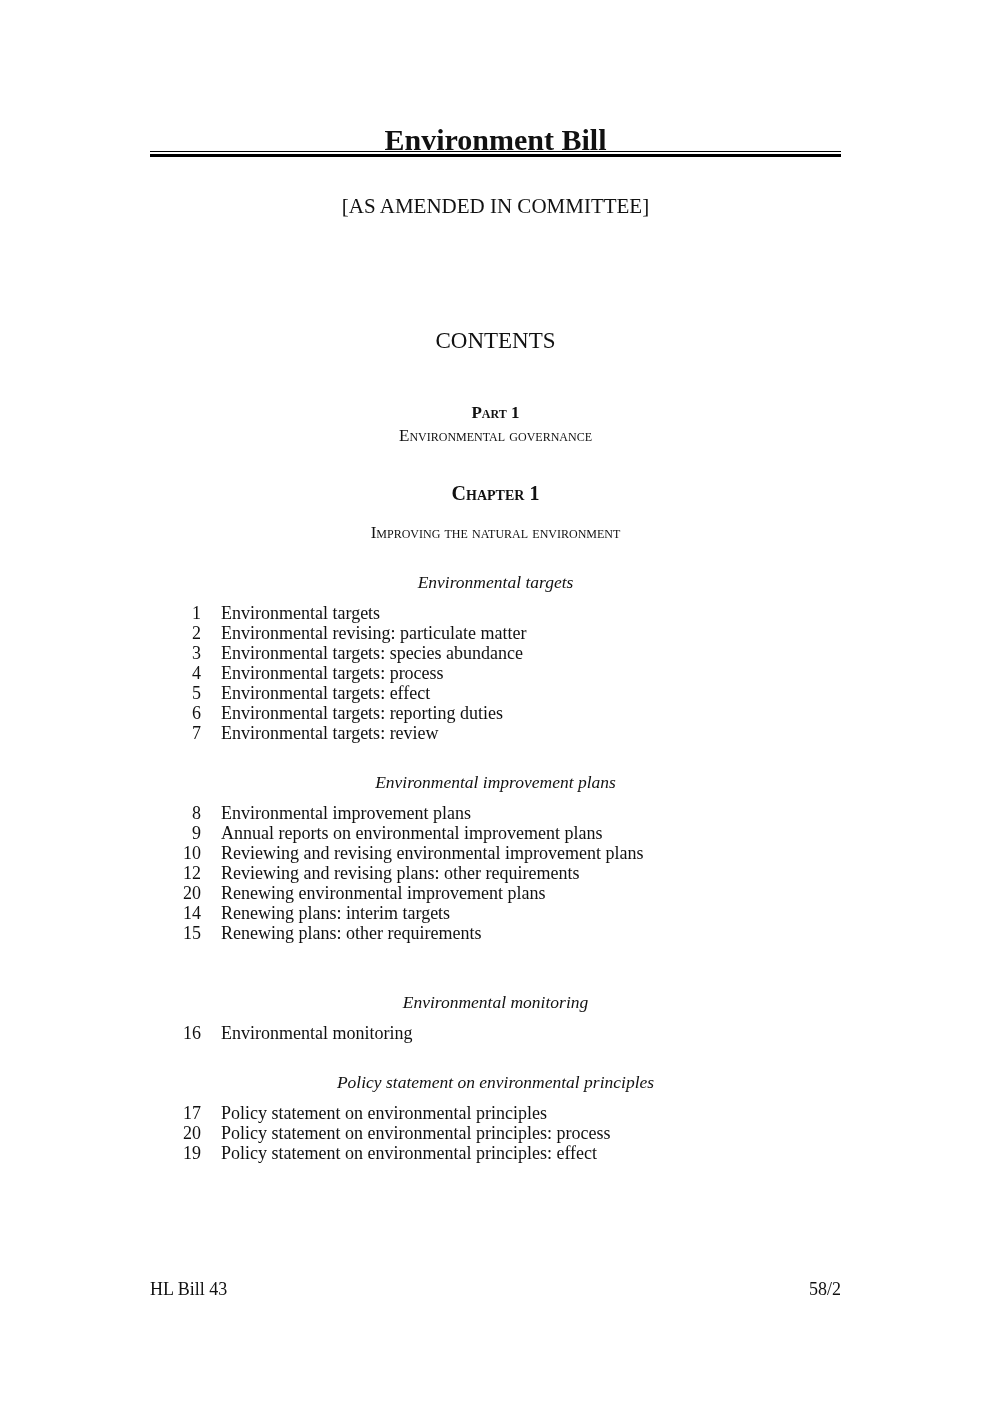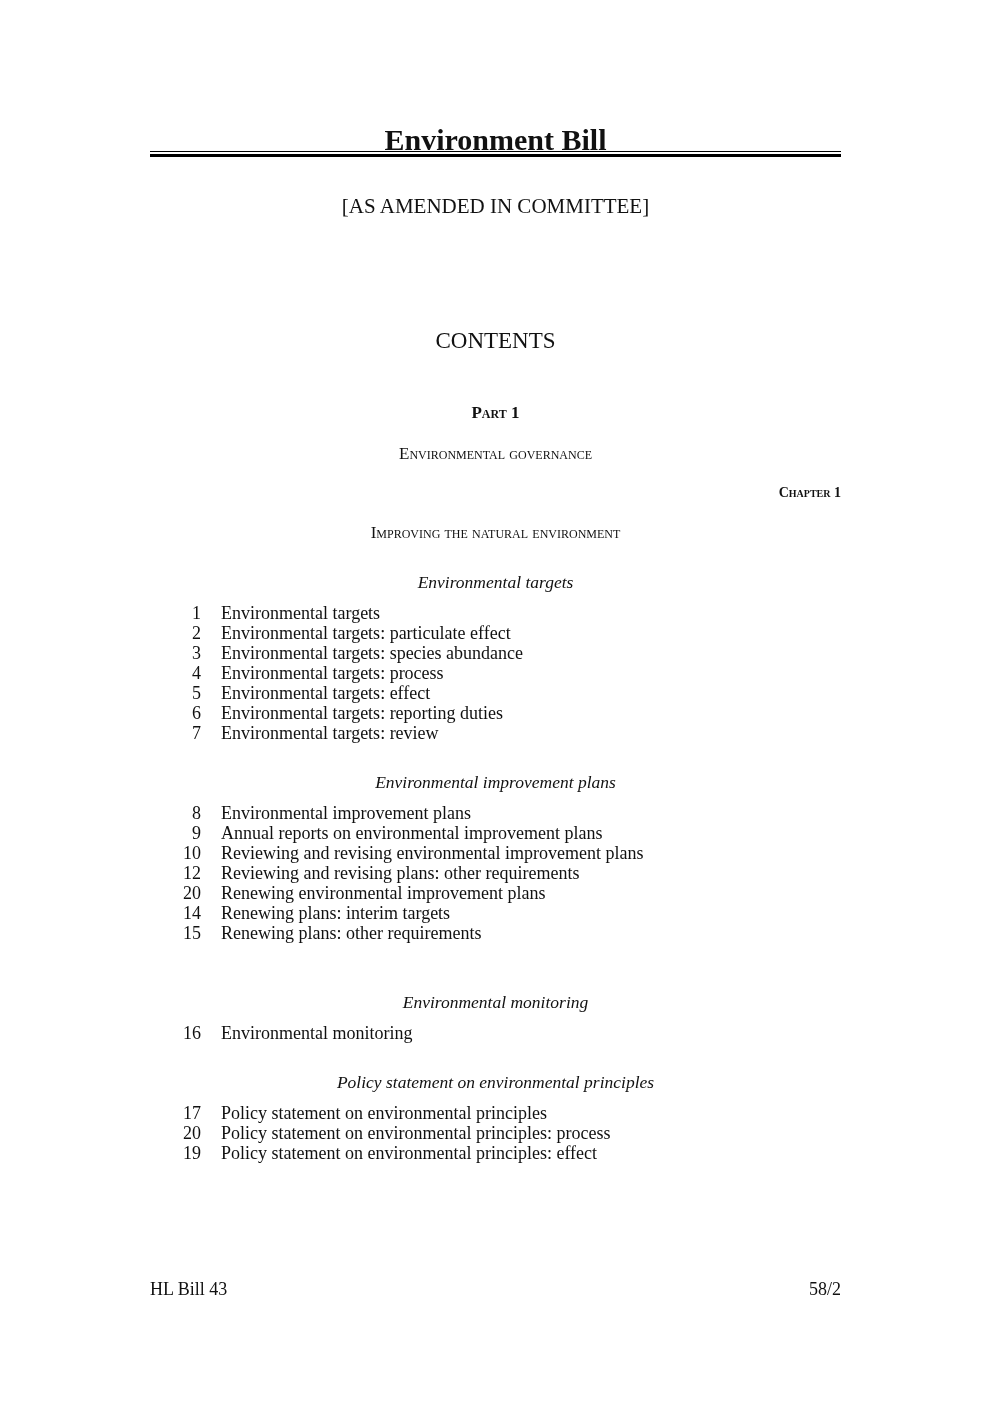--- a/index.html
+++ b/index.html
@@ -74,32 +74,31 @@
       text-align: center;
     }
     .part-label {
       top: 402px;
       font-size: 17px;
       font-weight: bold;
       font-variant: small-caps;
       line-height: 22px;
     }
     .part-title {
-      top: 443px;
+      top: 425px;
       font-size: 17px;
       font-variant: small-caps;
       line-height: 22px;
     }
     .chapter-label {
       top: 482px;
-      font-size: 14px;
+      font-size: 20px;
       font-weight: bold;
       font-variant: small-caps;
       line-height: 22px;
-      text-align: right;
     }
     .chapter-title {
       top: 522px;
       font-size: 17px;
       font-variant: small-caps;
       line-height: 22px;
     }
     .section-heading {
       position: absolute;
       left: 150px;
@@ -169,21 +168,21 @@
   <div class="centered chapter-title">Improving the natural environment</div>
 
   <div class="section-heading" style="top:571px;">Environmental targets</div>
   <ul class="entries" style="top:603px;">
     <li class="entry">
         <span class="num">1</span>
         <span class="label">Environmental targets</span>
       </li>
     <li class="entry">
         <span class="num">2</span>
-        <span class="label">Environmental targets: particulate effect</span>
+        <span class="label">Environmental revising: particulate matter</span>
       </li>
     <li class="entry">
         <span class="num">3</span>
         <span class="label">Environmental targets: species abundance</span>
       </li>
     <li class="entry">
         <span class="num">4</span>
         <span class="label">Environmental targets: process</span>
       </li>
     <li class="entry">

